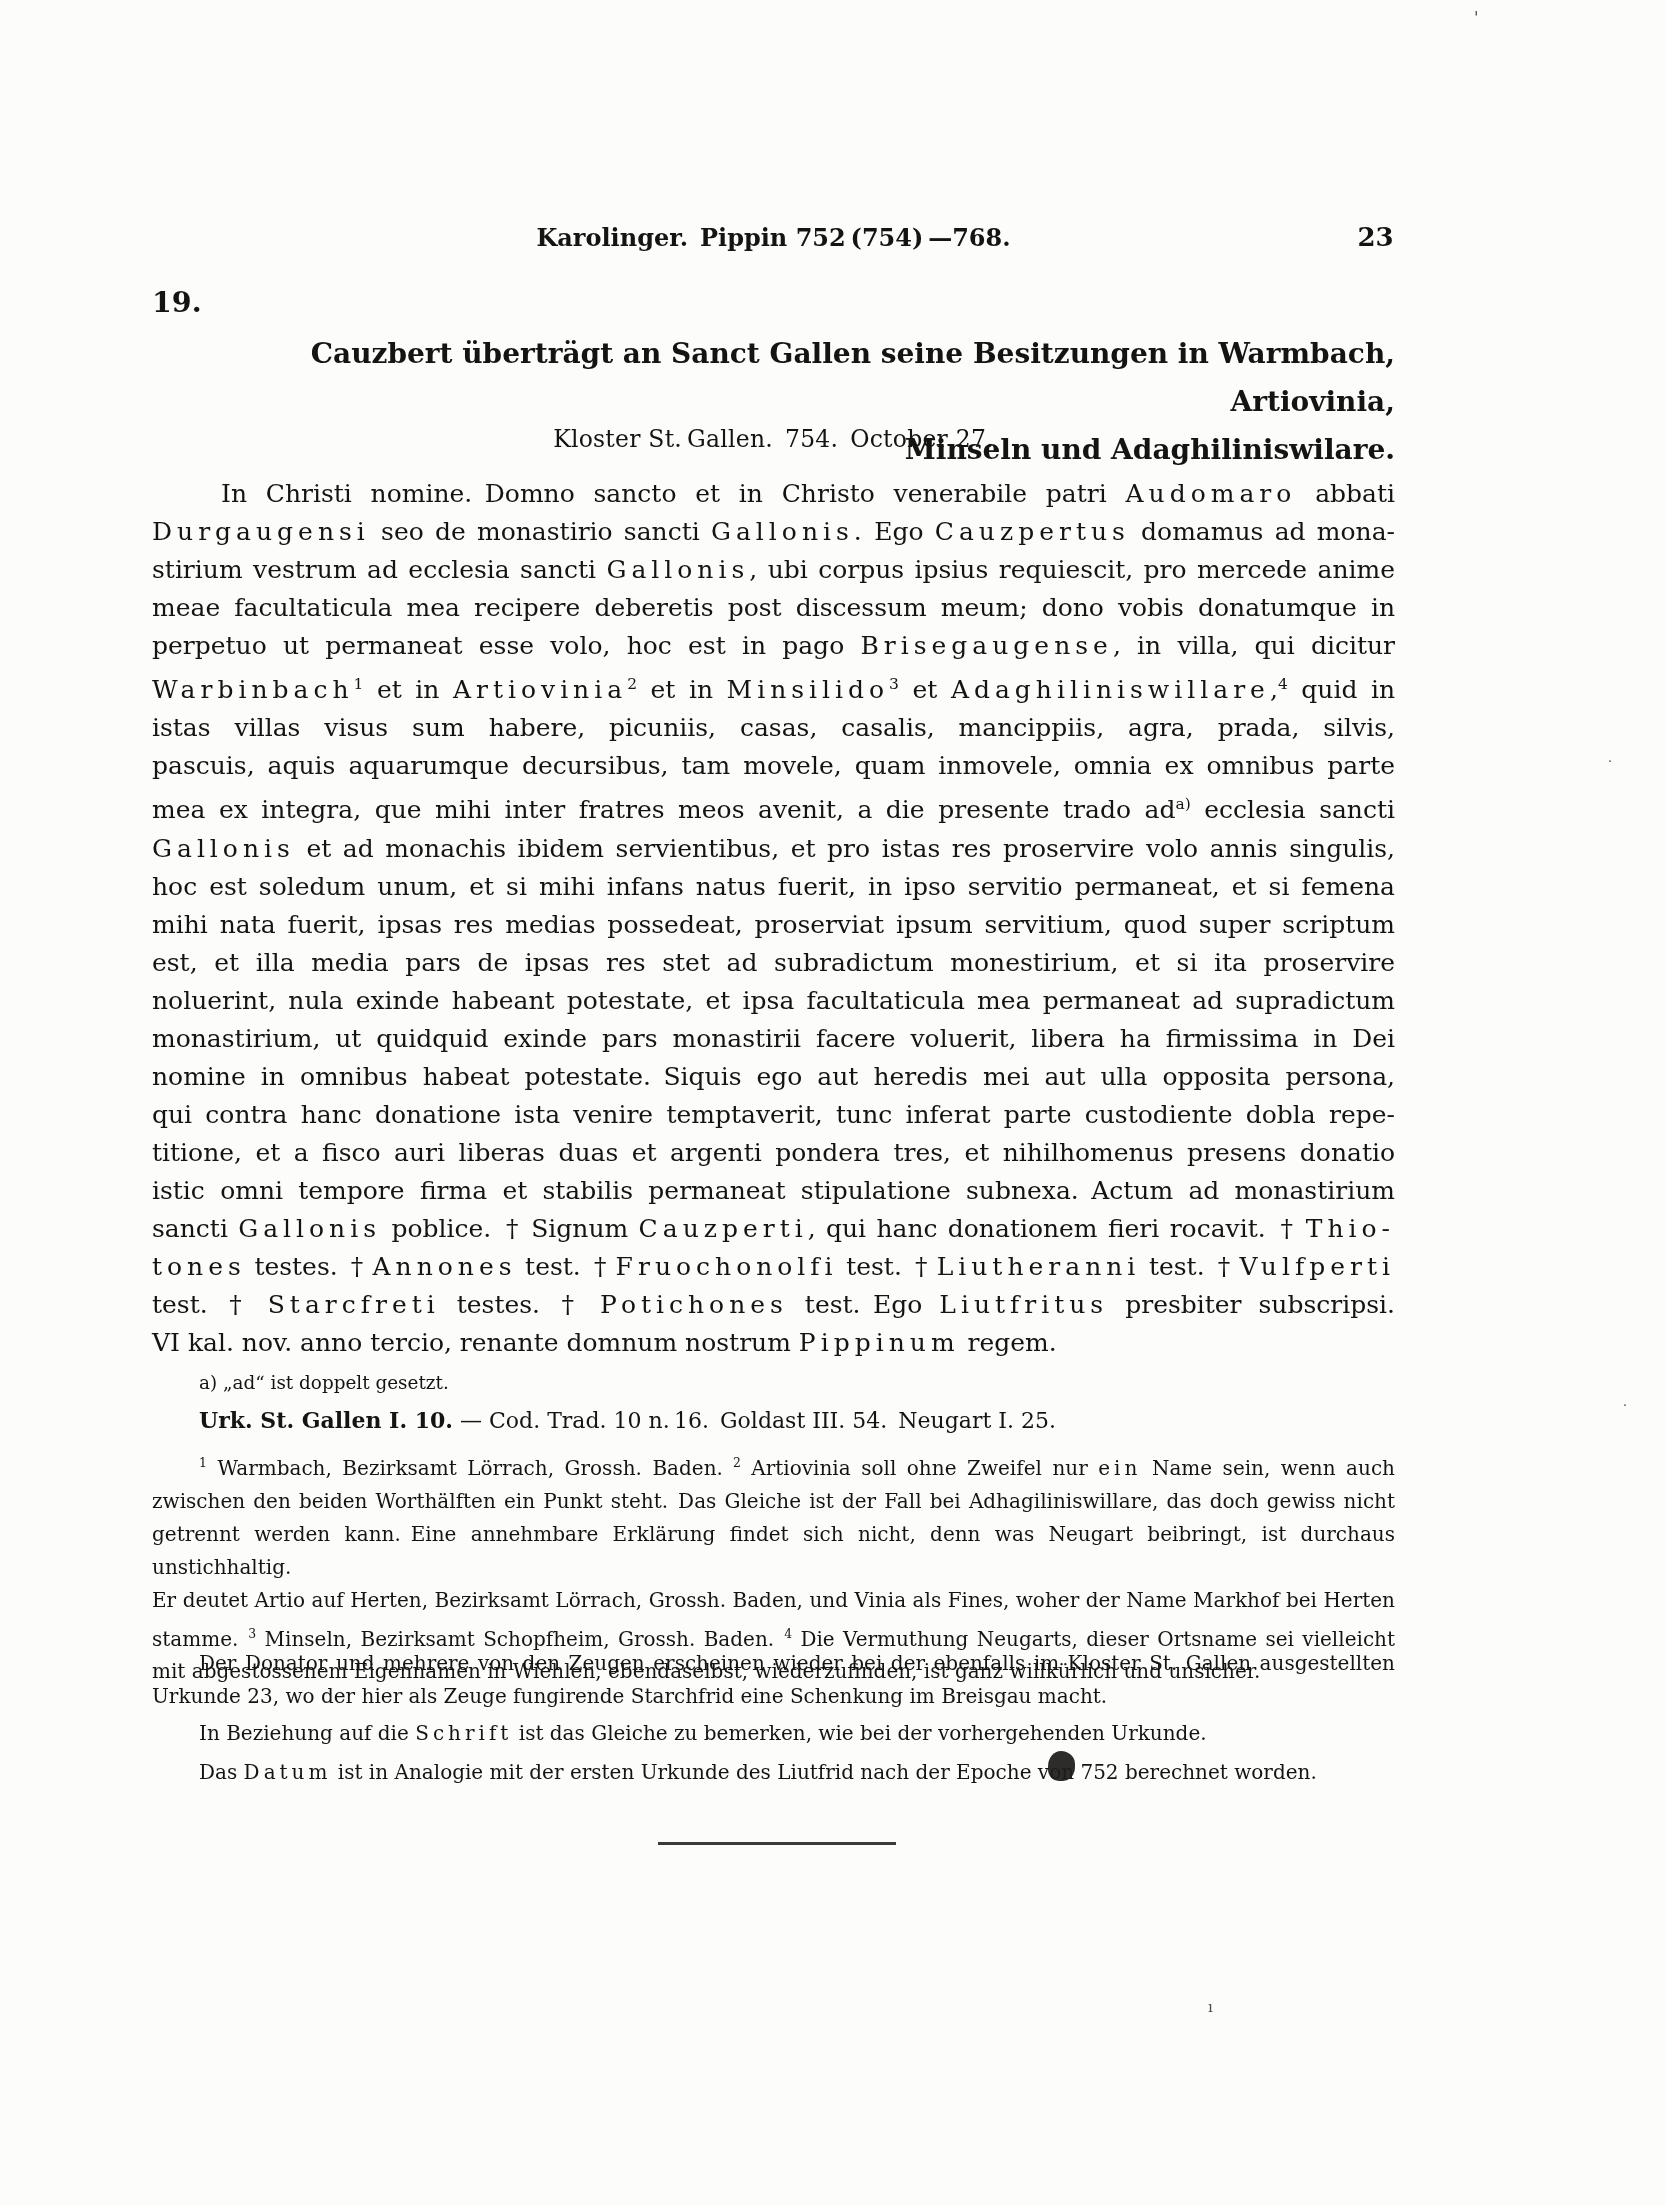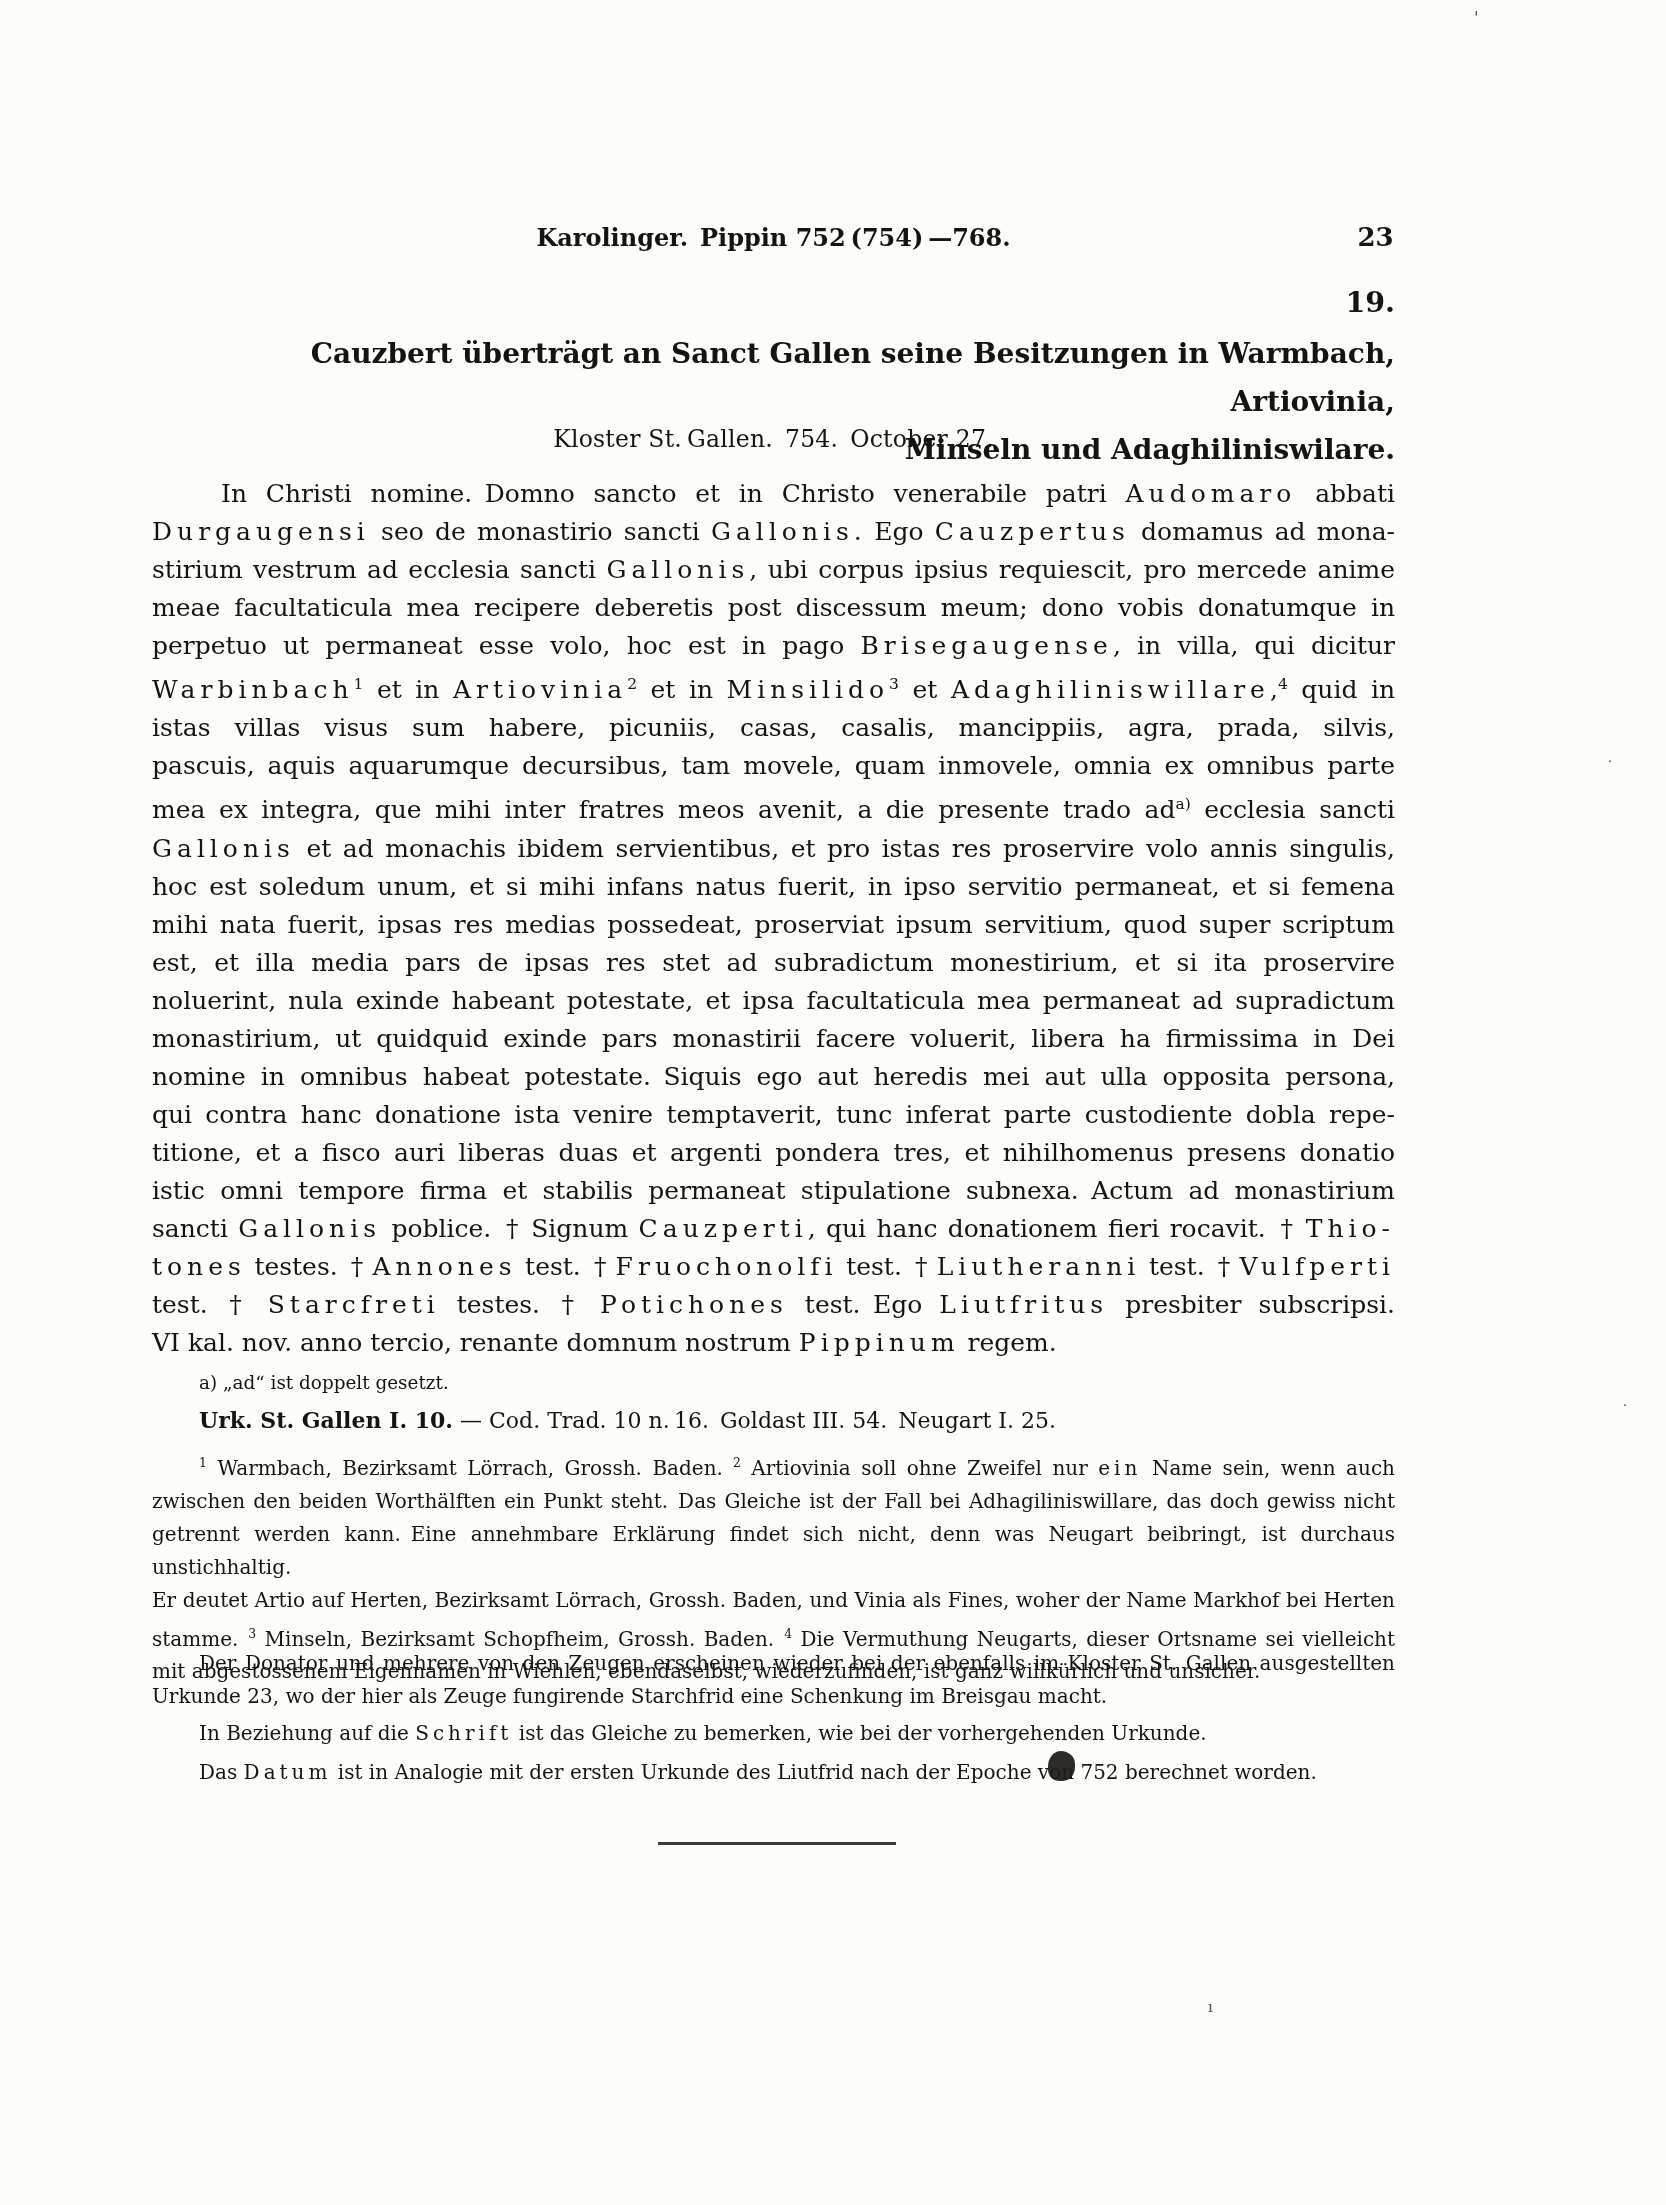--- a/index.html
+++ b/index.html
@@ -1,21 +1,21 @@
 <!DOCTYPE html>
 <html style="font-size:10px"><head>
 <meta charset="utf-8">
 <style>
   html,body{margin:0;padding:0;background:#e8e8e6;}
   .page{position:relative;width:1667px;height:2205px;background:#fcfcfb;
         font-family:"DejaVu Serif", "Liberation Serif", serif;color:#151412;overflow:hidden;}
   .block{position:absolute;left:152px;width:1243px;}
   .running-head{top:223px;font-weight:bold;font-size:24px;text-align:center;}
   .rh-page{position:absolute;right:1.3px;top:-1.3px;font-size:26px;font-weight:bold;text-align:center;}
-  .charter-no{top:285px;text-align:right;font-weight:bold;font-size:28.5px;}
+  .charter-no{top:285px;text-align:left;font-weight:bold;font-size:28.5px;}
   .title{top:330px;font-weight:bold;font-size:28px;line-height:48px;text-align:right;}
   .dateline{top:425px;text-align:center;font-weight:normal;font-size:23.5px;letter-spacing:.01em;}
   .body-text{top:475px;font-size:25px;line-height:38px;}
   .tline{text-align:justify;text-align-last:justify;}
   .tline:last-child{text-align-last:left;}
   .body-text .tline:first-child{text-indent:69px;}
   .sp{letter-spacing:.2em;}
   .sup{font-size:62%;vertical-align:super;letter-spacing:0;}
   .b{font-weight:bold;}
   .note-a{top:1372px;font-size:18.4px;text-indent:47px;}

